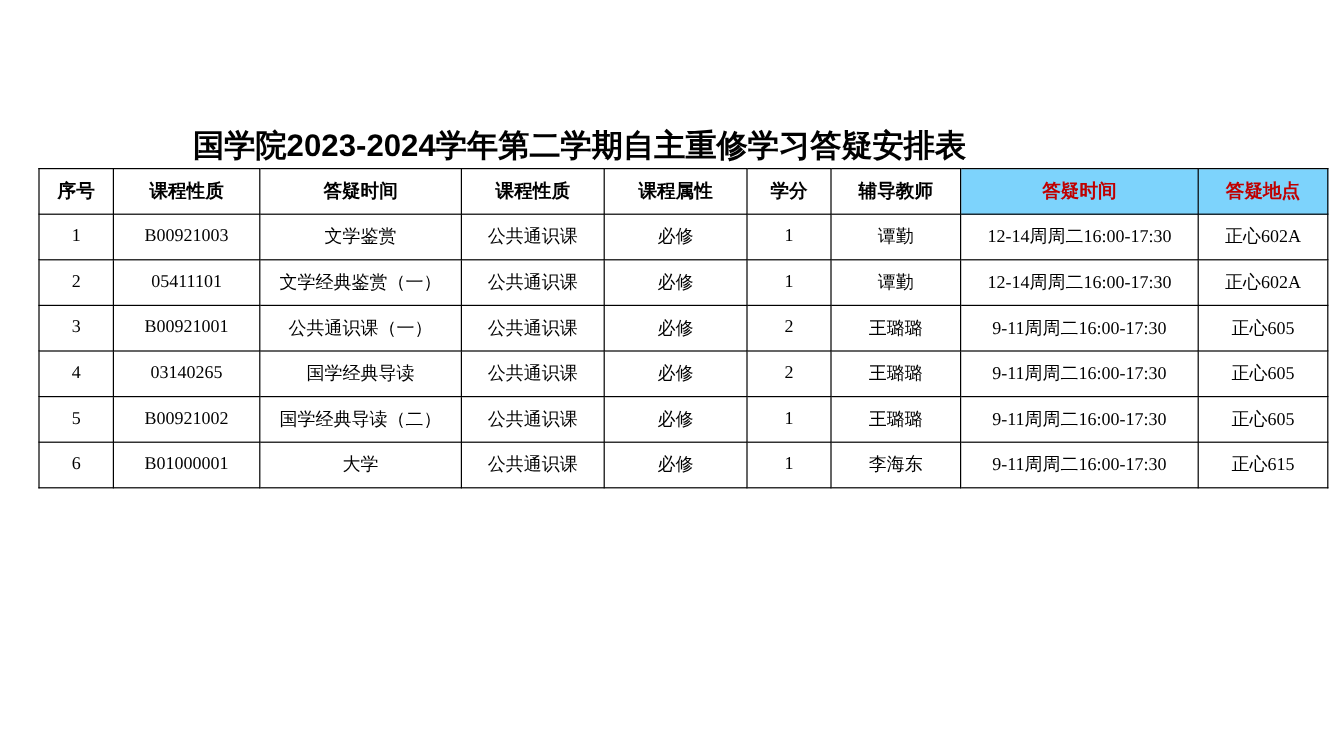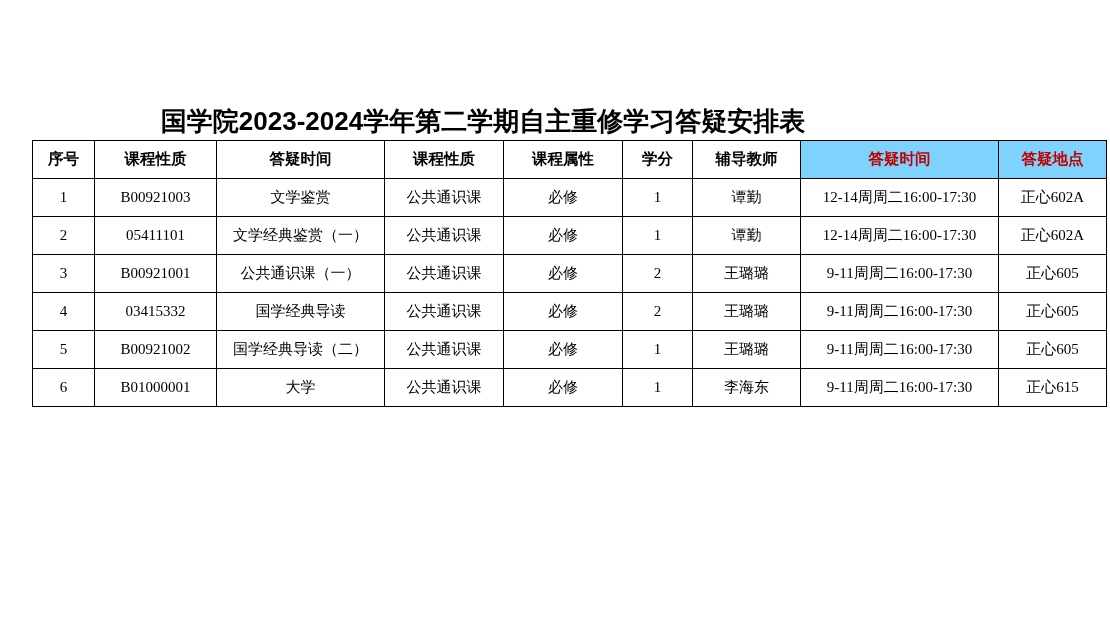--- a/index.html
+++ b/index.html
@@ -134,21 +134,21 @@
           <td>公共通识课（一）</td>
           <td>公共通识课</td>
           <td>必修</td>
           <td>2</td>
           <td>王璐璐</td>
           <td>9-11周周二16:00-17:30</td>
           <td>正心605</td>
         </tr>
         <tr>
           <td>4</td>
-          <td>03415332</td>
+          <td>03140265</td>
           <td>国学经典导读</td>
           <td>公共通识课</td>
           <td>必修</td>
           <td>2</td>
           <td>王璐璐</td>
           <td>9-11周周二16:00-17:30</td>
           <td>正心605</td>
         </tr>
         <tr>
           <td>5</td>

